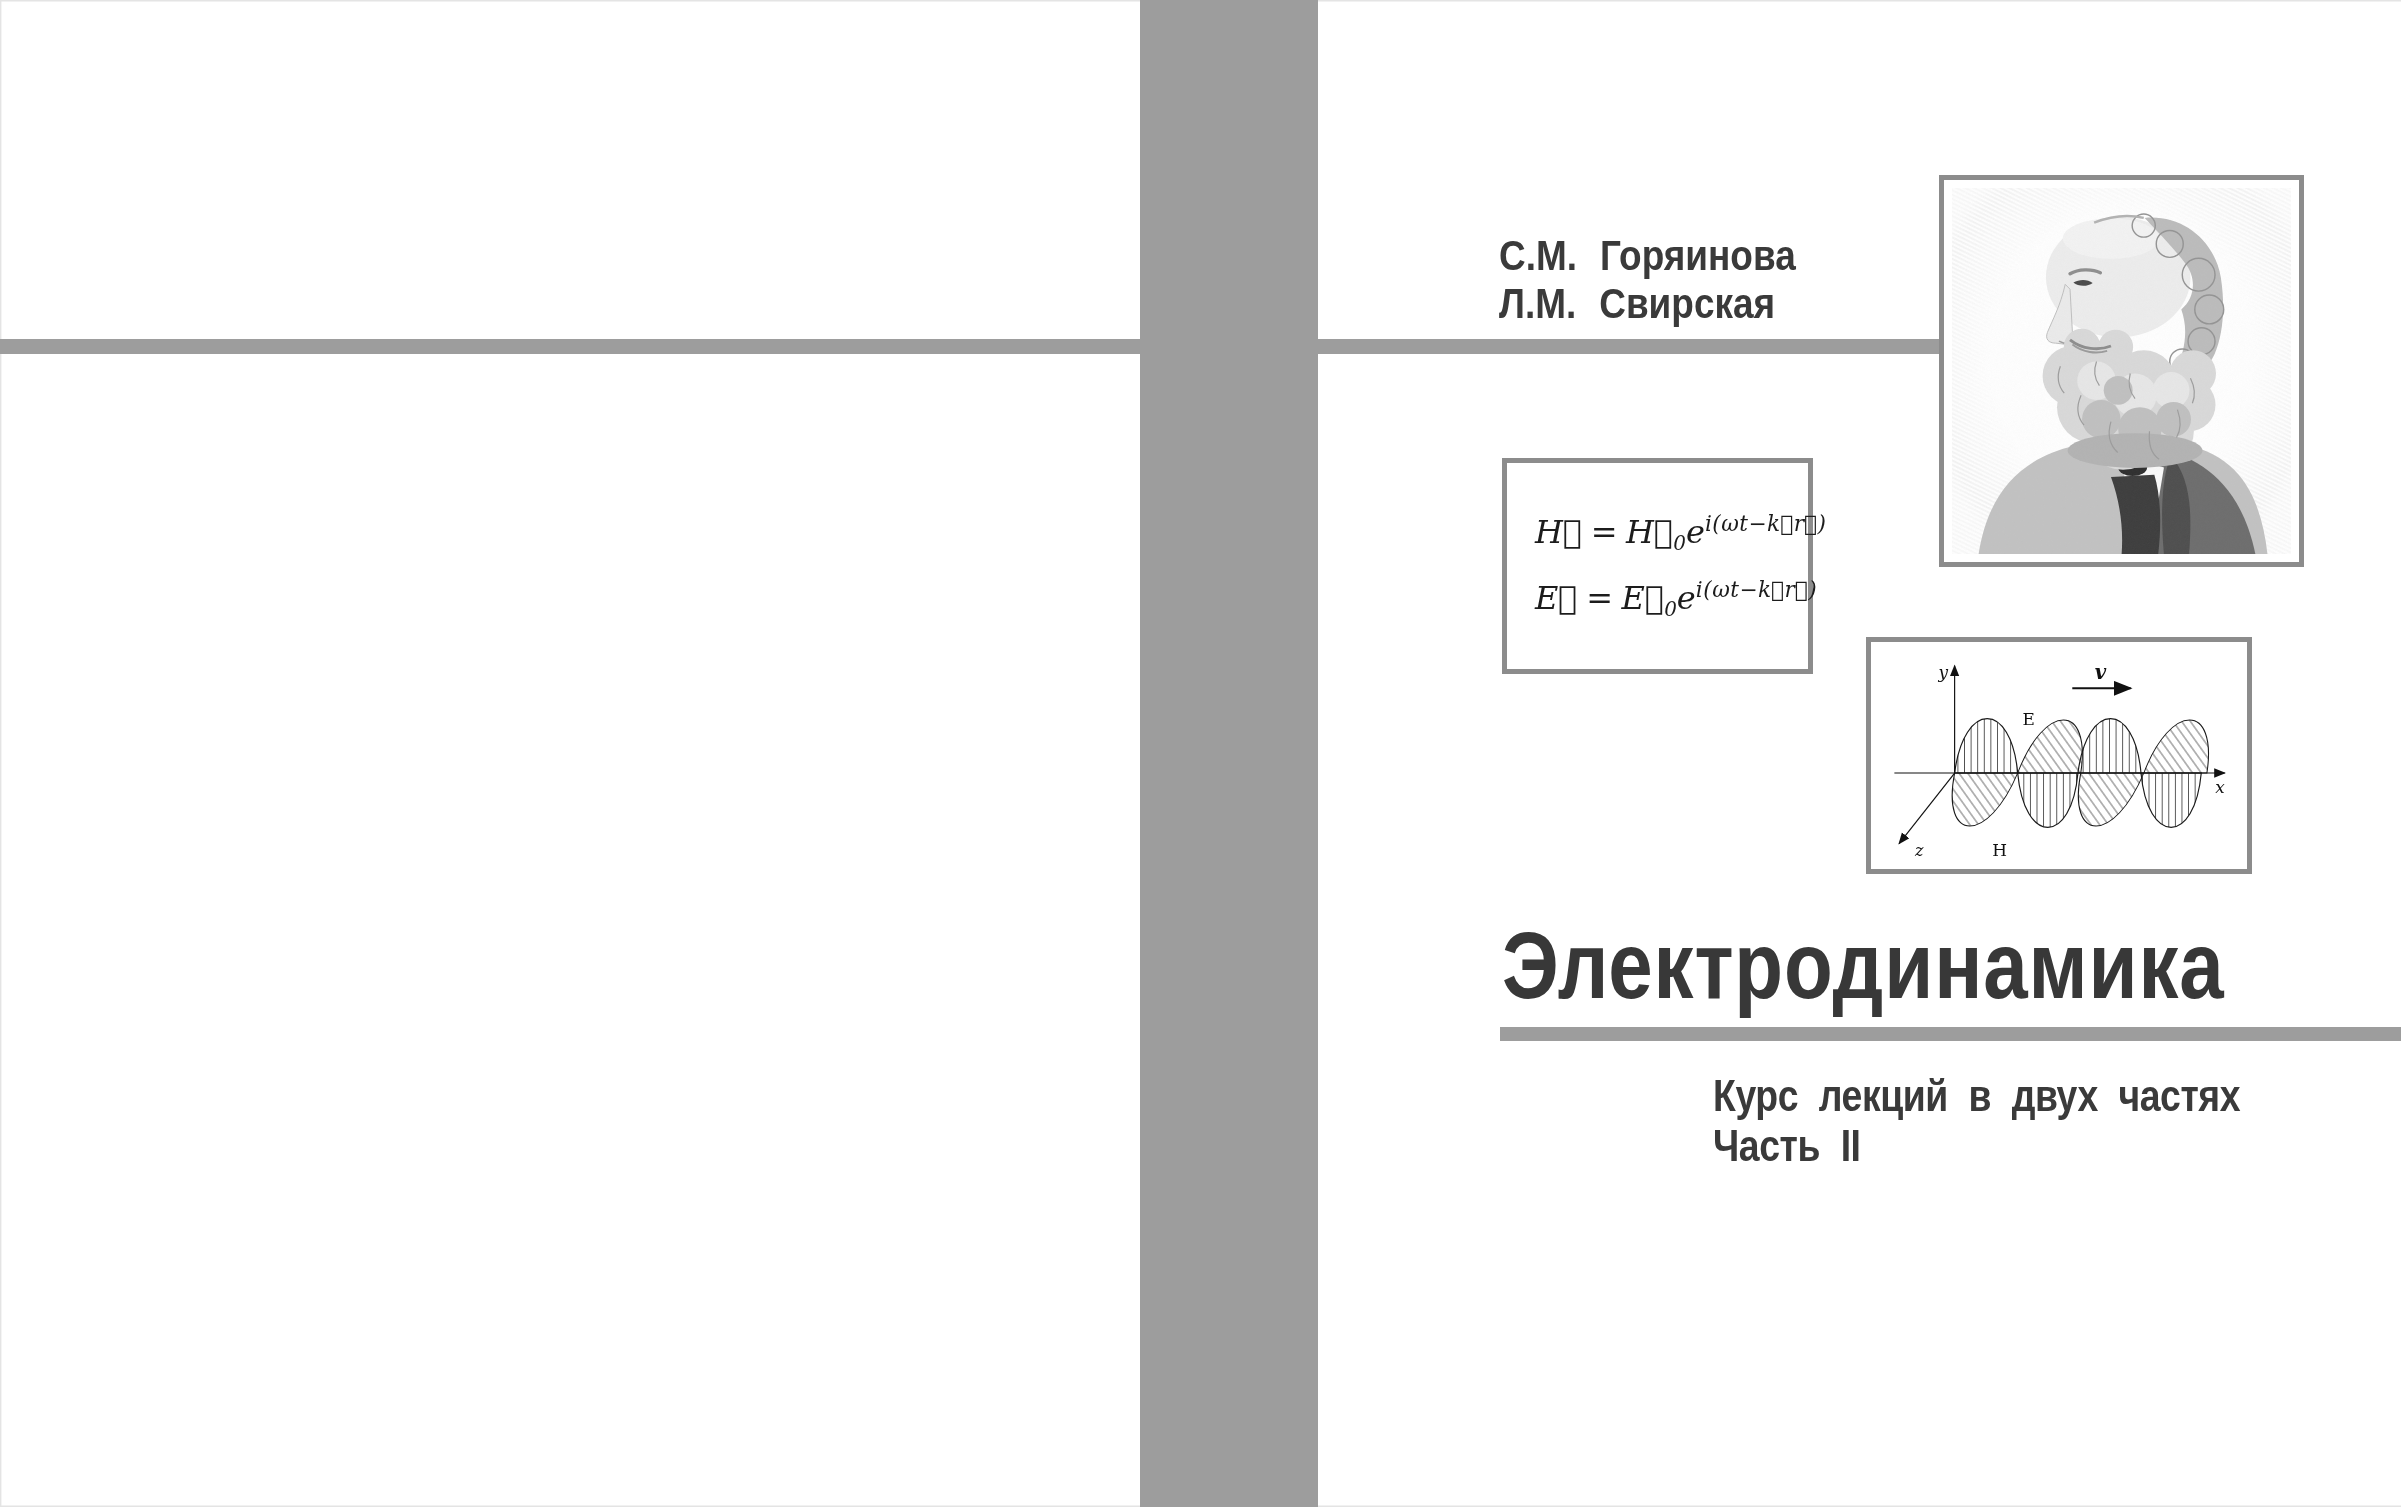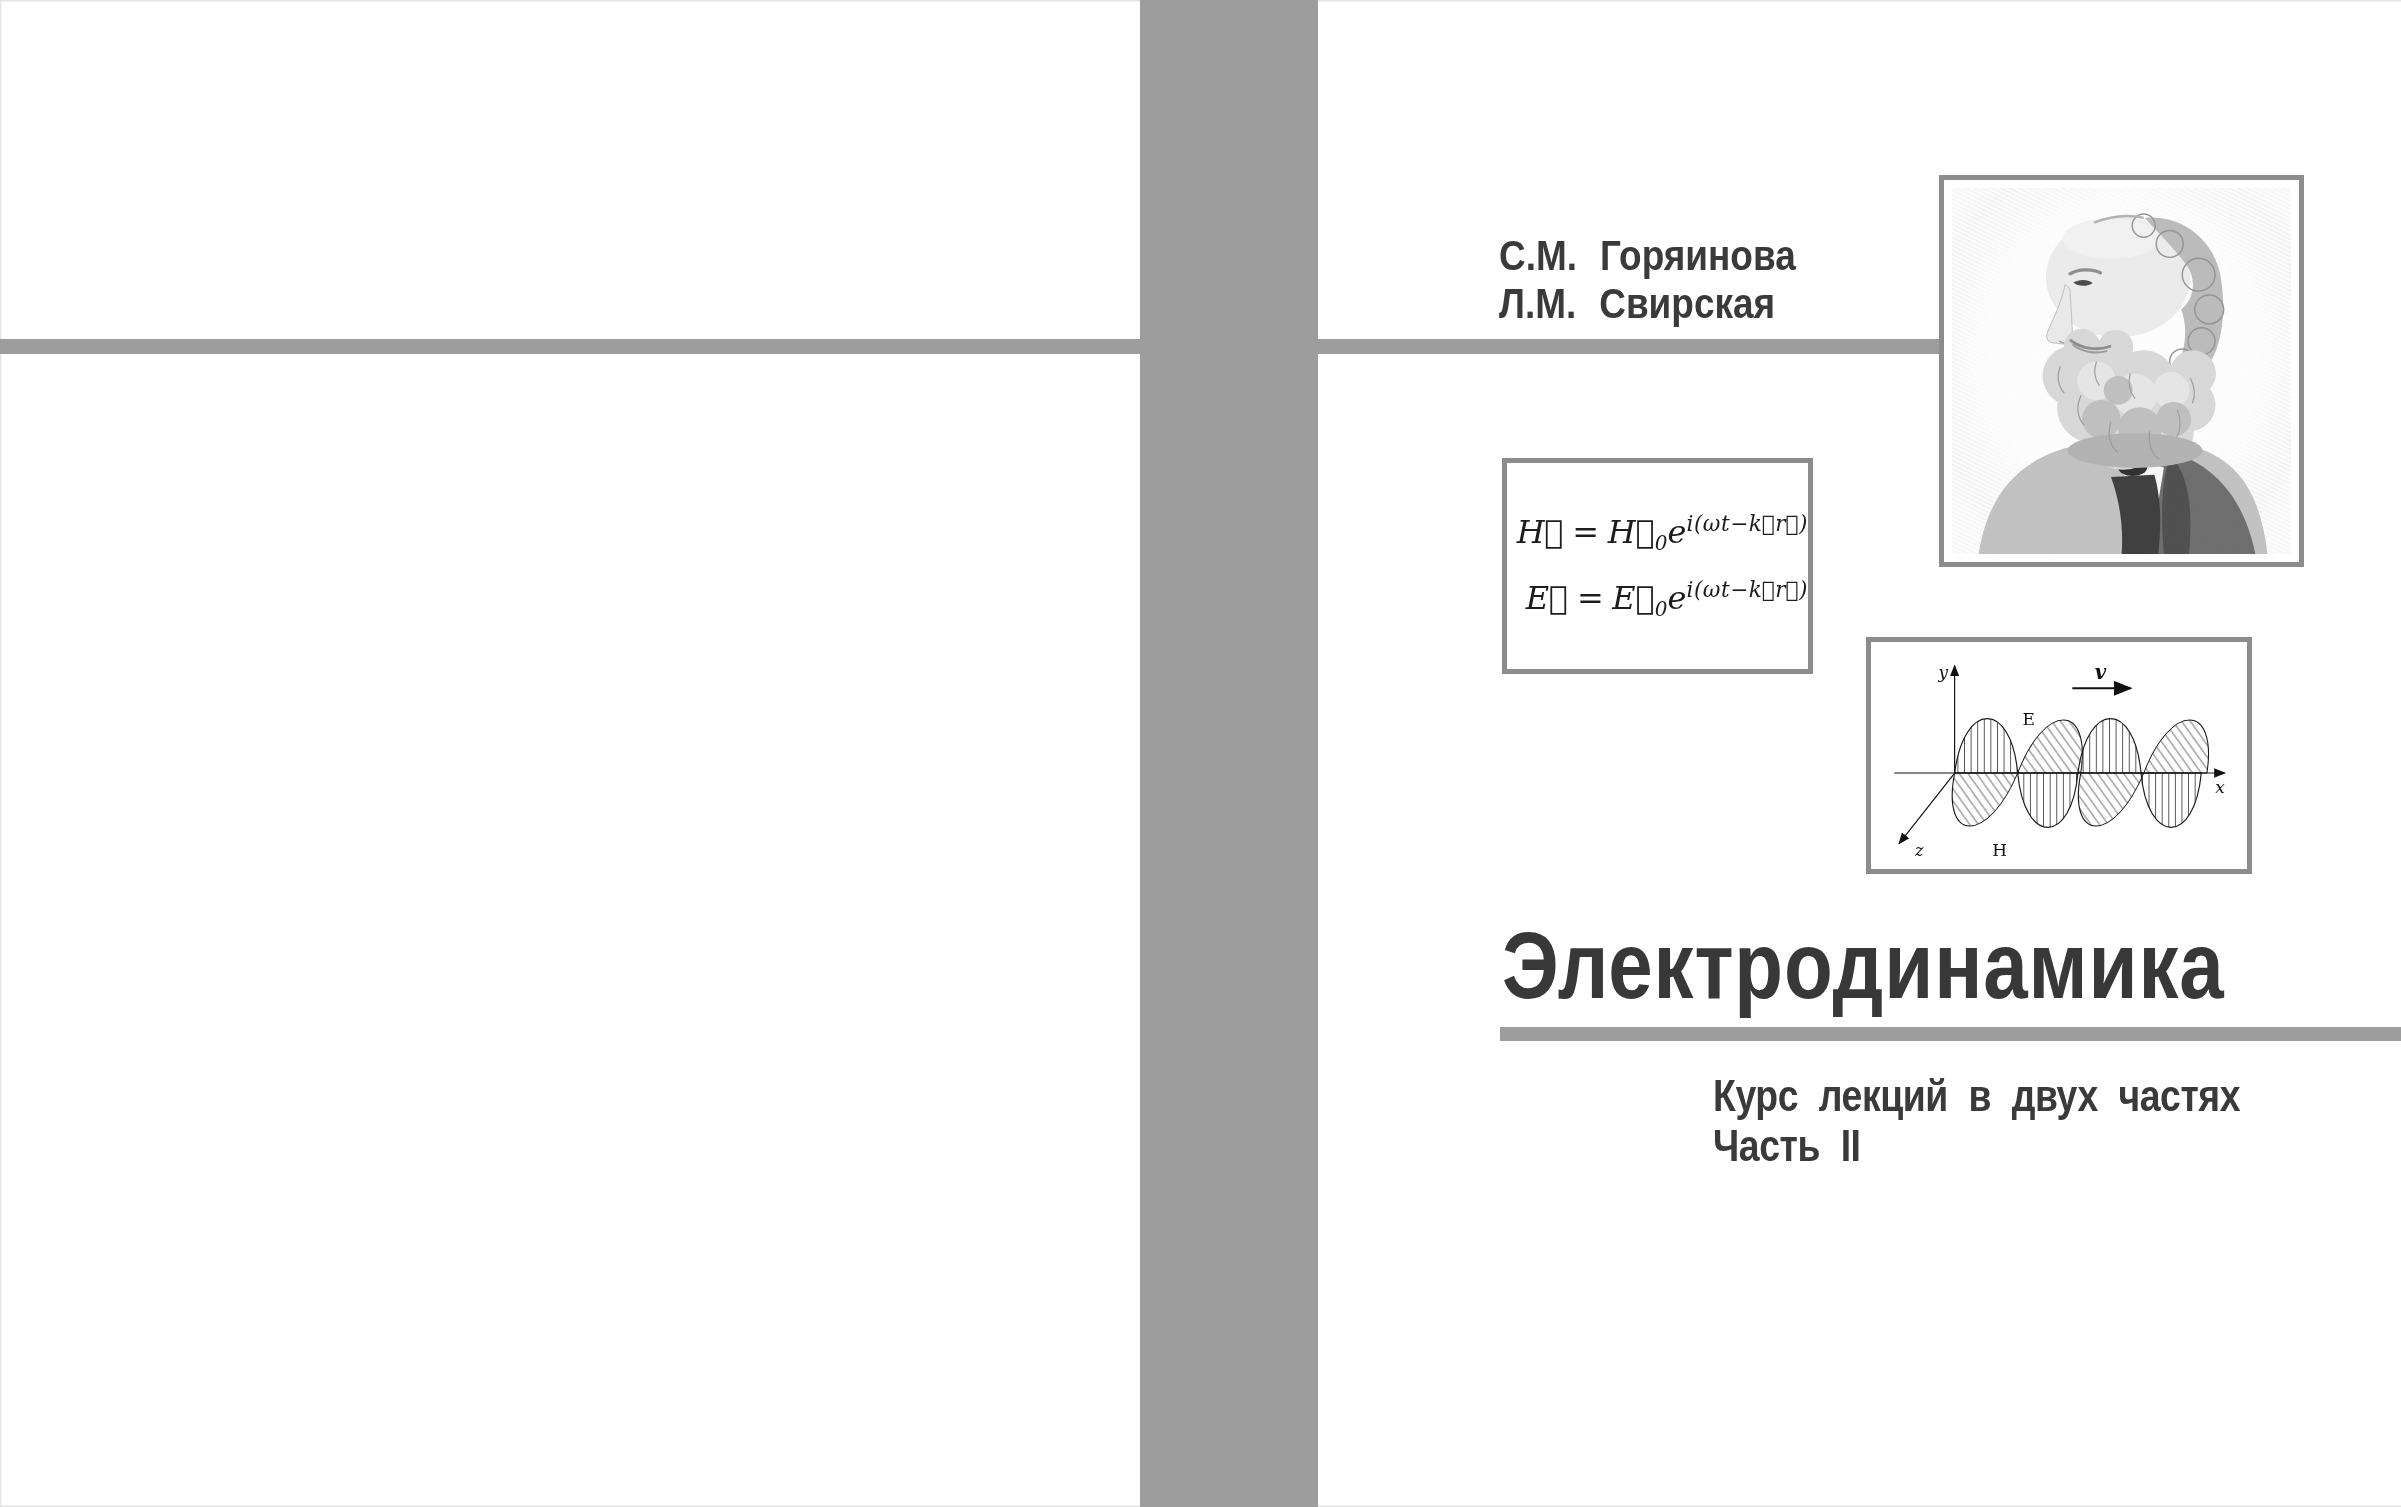--- a/index.html
+++ b/index.html
@@ -39,21 +39,20 @@
   .subtitle{
     position:absolute;left:1713px;top:1071px;
     font-size:44px;font-weight:700;color:#3a3a3a;
     line-height:50px;letter-spacing:-0.5px;word-spacing:12.5px;
     transform:scaleX(.85);transform-origin:0 0;white-space:nowrap;
   }
   
   .gframe{
     position:absolute;border:5.8px solid #8c8c8c;background:#ffffff;
     box-sizing:border-box;
-    align-items:flex-end;
   }
   .portrait-frame{left:1939px;top:175px;width:365px;height:392px;padding:7.7px;}
   .portrait-frame svg{display:block;width:100%;height:100%;}
   .eq-box{
     left:1502px;top:458px;width:311px;height:216px;
     display:flex;flex-direction:column;justify-content:center;
     row-gap:26px;padding-left:28px;
   }
   .eq{
     font-family:"DejaVu Serif",serif;font-style:italic;

